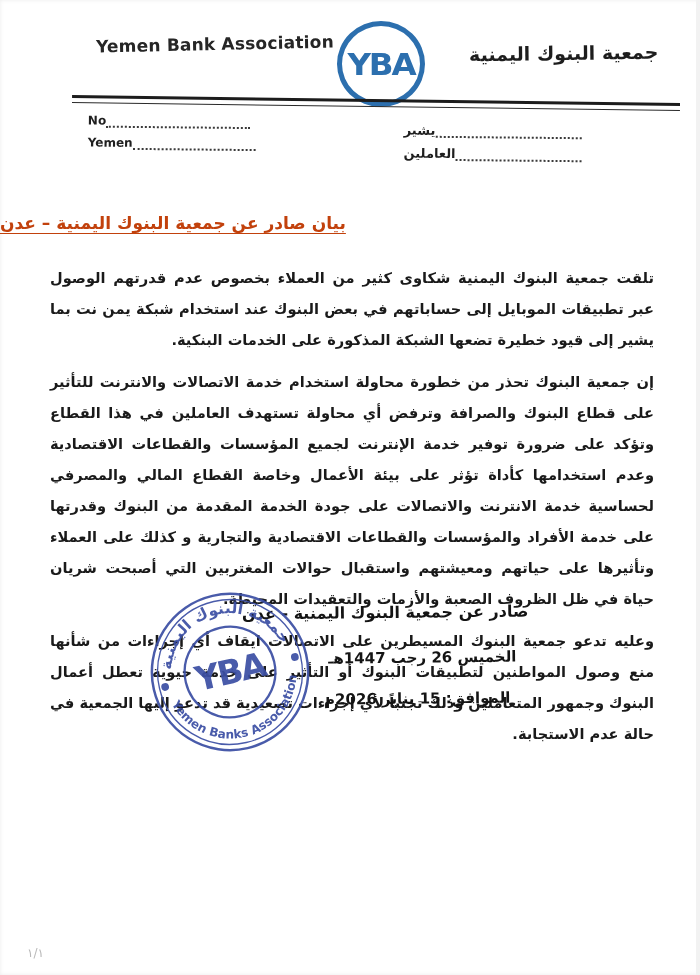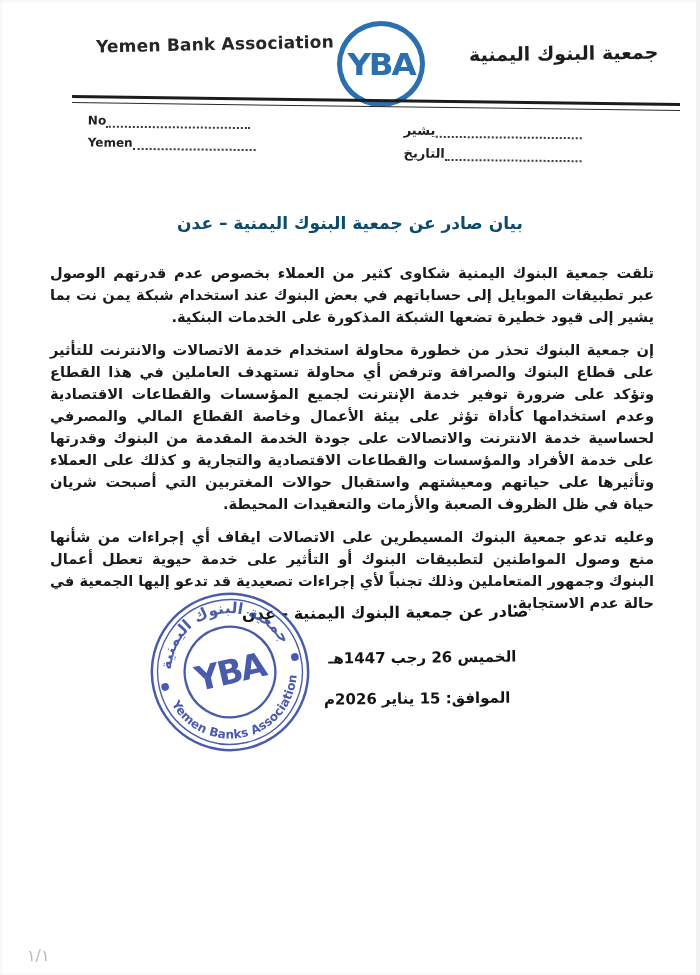--- a/index.html
+++ b/index.html
@@ -103,41 +103,42 @@
   }
   .ref-raqm   { right: 118px; top: 10px; width: 178px; }
   .ref-tarikh { right: 118px; top: 33px; width: 178px; }
 
   
   .stmt-title {
     position: absolute;
     top: 213px;
     left: 0;
     width: 100%;
-    text-align: center;
+    text-align: left;
     direction: rtl;
     font-size: 17px;
     font-weight: bold;
-    color: #0c4a6e;
+    color: #c2410c;
+    text-decoration: underline;
     text-underline-offset: 4px;
   }
 
   
   .body-text {
     position: absolute;
     top: 262px;
     left: 50px;
     right: 46px;
     direction: rtl;
     text-align: justify;
     text-align-last: right;
     font-size: 14.6px;
     font-weight: bold;
     color: #1a1a1a;
-    line-height: 22px;
+    line-height: 31px;
   }
   .body-text p { margin: 0 0 11px 0; }
 
   
   .footer-lines {
     position: absolute;
     top: 603px;
     right: 172px;
     direction: rtl;
     text-align: right;
@@ -169,21 +170,21 @@
     left: 146px; top: 590px;
     width: 168px; height: 164px;
     transform: rotate(-13deg);
     opacity: 0.93;
   }
 
   
   .page-mark {
     position: absolute;
     left: 27px; top: 946px;
-    font-size: 16px;
+    font-size: 12px;
     color: #b9b9b9;
     direction: rtl;
   }
 
   
   .scan-edge {
     position: absolute;
     right: 0; top: 0;
     width: 4px; height: 100%;
     background: #f2f2f2;
@@ -211,21 +212,21 @@
     </div>
     <div class="ref-row-en ref-date">
       <span>Yemen</span>
         <span class="dots" style="flex:1"></span>
     </div>
     <div class="ref-row-ar ref-raqm">
       <span>يشير</span>
         <span class="dots"></span>
     </div>
     <div class="ref-row-ar ref-tarikh">
-      <span>التاريخ</span>
+      <span>العاملين</span>
         <span class="dots"></span>
     </div>
   </div>
 
   <div class="stmt-title">بيان صادر عن جمعية البنوك اليمنية – عدن</div>
 
   <div class="body-text">
     <p>تلقت جمعية البنوك اليمنية شكاوى كثير من العملاء بخصوص عدم قدرتهم الوصول عبر تطبيقات الموبايل  إلى حساباتهم في بعض البنوك عند استخدام شبكة يمن نت بما يشير إلى قيود خطيرة تضعها الشبكة المذكورة على الخدمات البنكية.</p>
     <p>إن جمعية البنوك تحذر من خطورة محاولة استخدام خدمة الاتصالات والانترنت للتأثير على قطاع البنوك والصرافة وترفض أي محاولة تستهدف العاملين في هذا القطاع وتؤكد على ضرورة توفير خدمة الإنترنت لجميع المؤسسات والقطاعات الاقتصادية  وعدم استخدامها كأداة تؤثر على بيئة الأعمال وخاصة القطاع المالي والمصرفي  لحساسية خدمة الانترنت والاتصالات على جودة الخدمة المقدمة من البنوك وقدرتها على خدمة الأفراد والمؤسسات والقطاعات الاقتصادية والتجارية و كذلك على العملاء وتأثيرها على حياتهم ومعيشتهم واستقبال حوالات المغتربين التي أصبحت شريان حياة في ظل الظروف الصعبة والأزمات والتعقيدات المحيطة.</p>
     <p>وعليه تدعو جمعية البنوك المسيطرين على الاتصالات ايقاف أي إجراءات من شأنها منع وصول المواطنين لتطبيقات البنوك أو التأثير على خدمة حيوية تعطل  أعمال البنوك وجمهور المتعاملين وذلك تجنباً لأي إجراءات تصعيدية قد تدعو إليها الجمعية في حالة عدم الاستجابة.</p>

